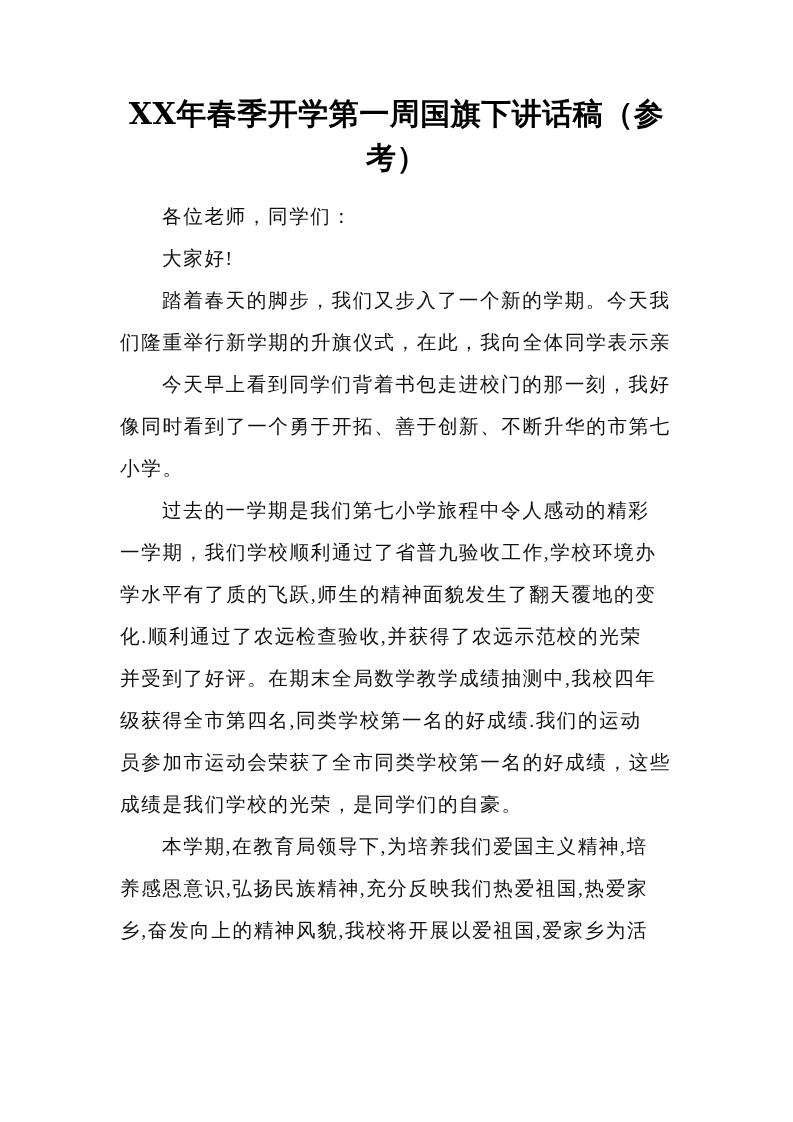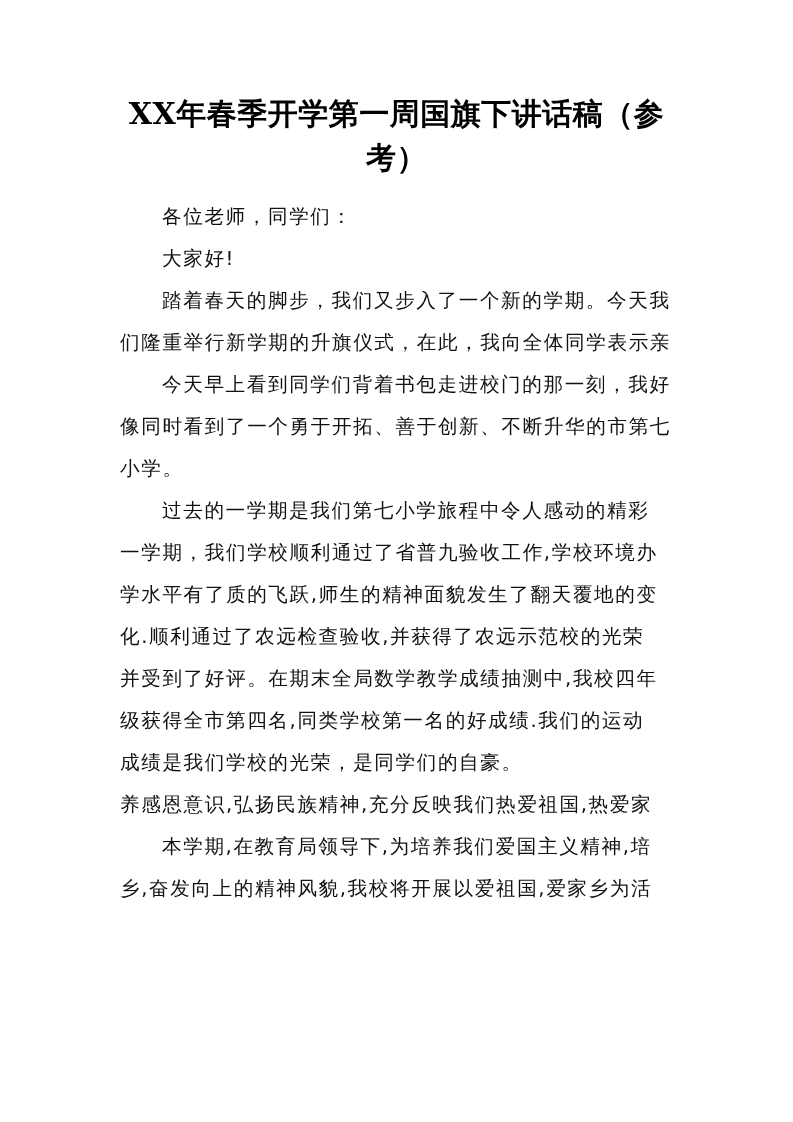--- a/index.html
+++ b/index.html
@@ -9,21 +9,21 @@
     position: absolute; left: 100px; width: 593px; top: 92px;
     text-align: center; font-family: "DejaVu Serif", serif;
     font-weight: bold; font-size: 30px; line-height: 44px; color: #000;
     letter-spacing: 0.5px;
   }
   .title span { display: block; white-space: nowrap; }
   .body {
     position: absolute; left: 120px; top: 196px; width: 560px;
     font-family: "DejaVu Sans", sans-serif; font-size: 19.6px; color: #111;
   }
-  .line { display: block; height: 42px; line-height: 42px; white-space: nowrap; letter-spacing: 1.6px; }
+  .line { display: block; height: 42px; line-height: 42px; white-space: nowrap; letter-spacing: 1.6px; font-family: Liberation Serif, serif; }
   .indent { padding-left: 42px; }
 </style>
 </head>
 <body>
 
 <div class="page">
   <div class="title">
     <span>XX年春季开学第一周国旗下讲话稿（参</span>
     <span>考）</span>
   </div>
@@ -35,18 +35,19 @@
     <span class="line">们隆重举行新学期的升旗仪式，在此，我向全体同学表示亲</span>
     <span class="line indent">今天早上看到同学们背着书包走进校门的那一刻，我好</span>
     <span class="line">像同时看到了一个勇于开拓、善于创新、不断升华的市第七</span>
     <span class="line">小学。</span>
     <span class="line indent">过去的一学期是我们第七小学旅程中令人感动的精彩</span>
     <span class="line">一学期，我们学校顺利通过了省普九验收工作,学校环境办</span>
     <span class="line">学水平有了质的飞跃,师生的精神面貌发生了翻天覆地的变</span>
     <span class="line">化.顺利通过了农远检查验收,并获得了农远示范校的光荣</span>
     <span class="line">并受到了好评。在期末全局数学教学成绩抽测中,我校四年</span>
     <span class="line">级获得全市第四名,同类学校第一名的好成绩.我们的运动</span>
+    <span class="line">员参加市运动会荣获了全市同类学校第一名的好成绩，这些</span>
     <span class="line">成绩是我们学校的光荣，是同学们的自豪。</span>
+    <span class="line indent">本学期,在教育局领导下,为培养我们爱国主义精神,培</span>
     <span class="line">养感恩意识,弘扬民族精神,充分反映我们热爱祖国,热爱家</span>
-    <span class="line indent">本学期,在教育局领导下,为培养我们爱国主义精神,培</span>
     <span class="line">乡,奋发向上的精神风貌,我校将开展以爱祖国,爱家乡为活</span>
   </div>
 </div>
 
 </body></html>

